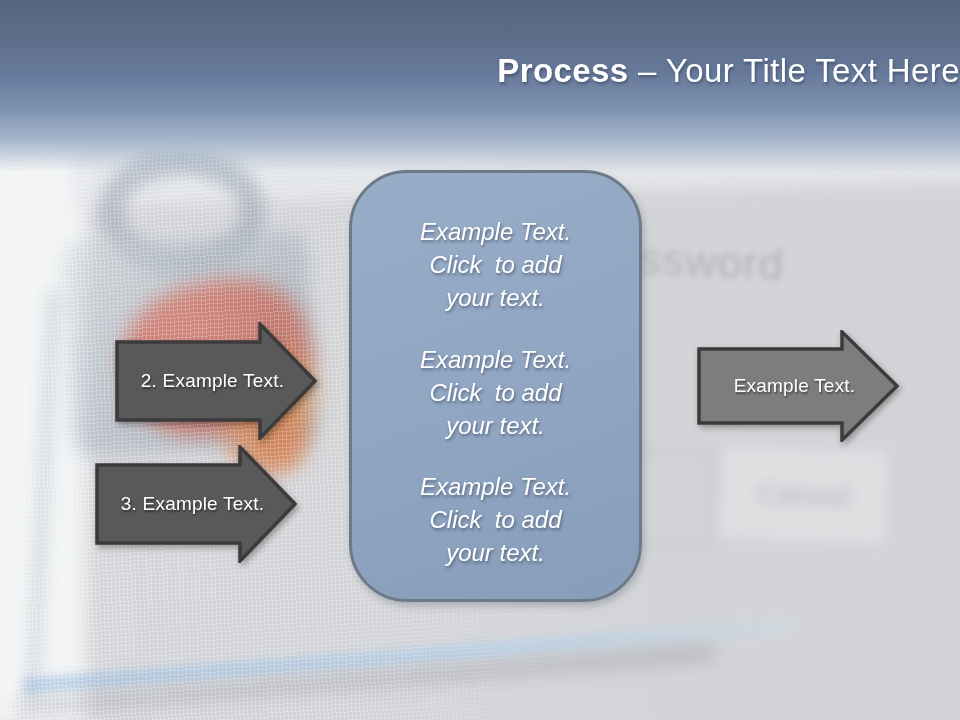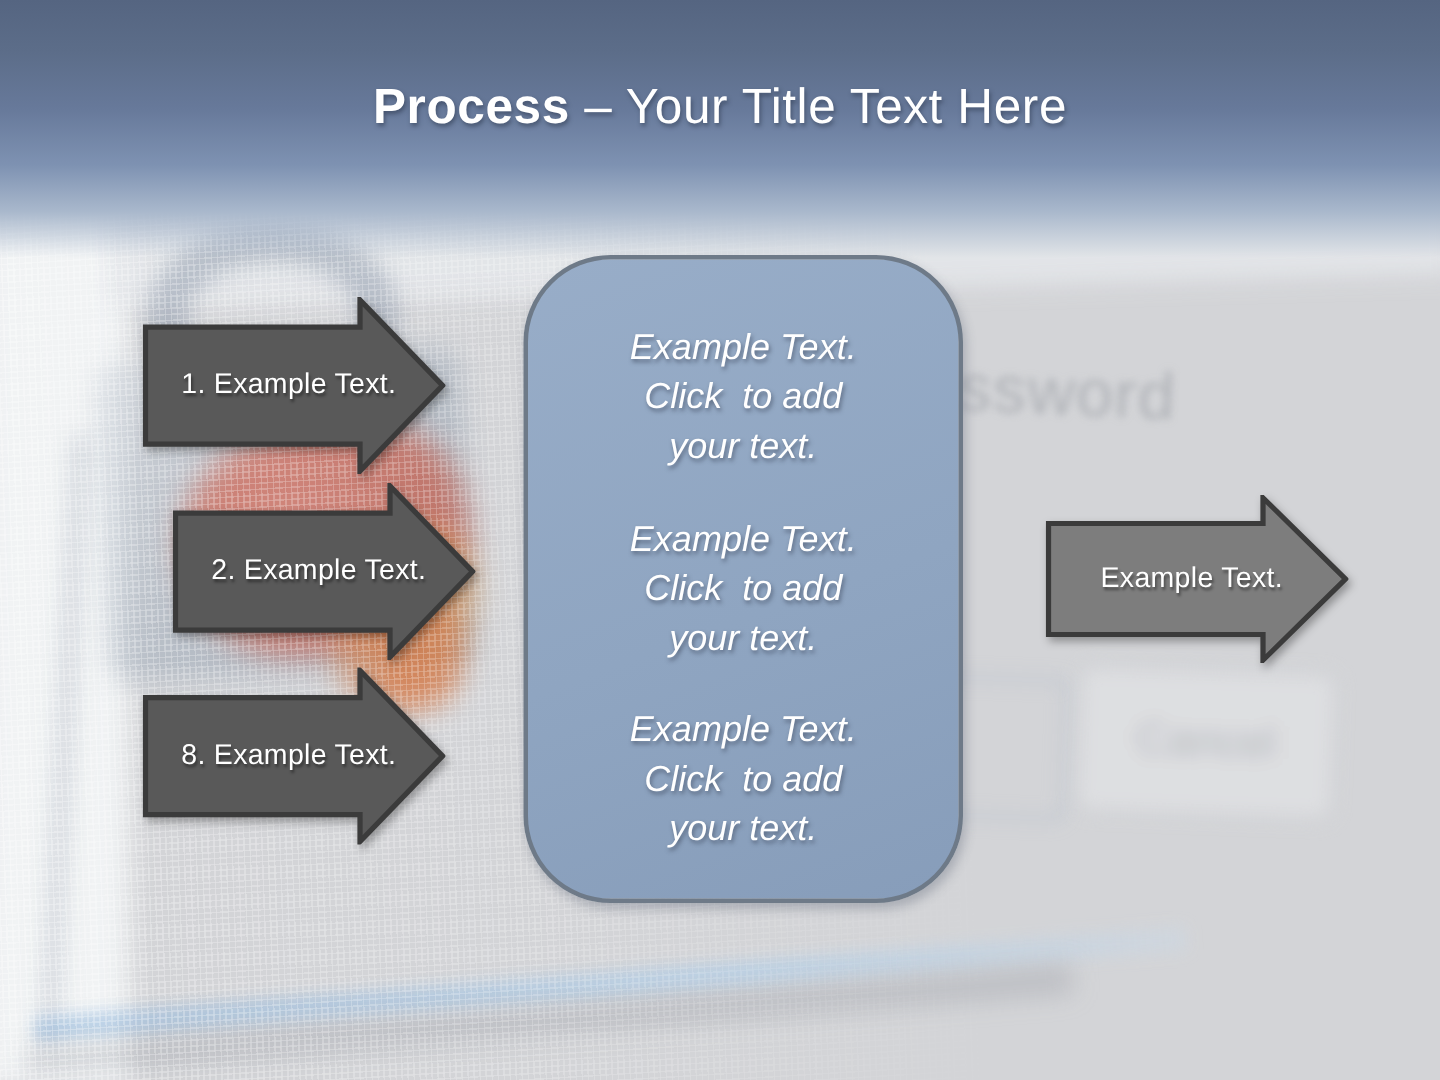--- a/index.html
+++ b/index.html
@@ -14,21 +14,21 @@
     position:absolute;top:0;left:0;right:0;height:172px;z-index:4;pointer-events:none;
     background:linear-gradient(180deg,
       var(--header-top,#556581) 0%,
       #5c6d89 20%,
       #67799a 42%,
       var(--header-mid,#7e92b2) 64%,
       #a9b8cc 82%,
       rgba(211,213,216,0) 100%);
   }
   .title{
-    margin-top:52px;text-align:center;font-size:33px;color:var(--text-light,#fff);
+    margin-top:52px;text-align:right;font-size:33px;color:var(--text-light,#fff);
     letter-spacing:.4px;text-shadow:1px 2px 3px rgba(35,45,65,.5);
   }
   .title .bold{font-weight:bold;}
   
   .bg-art{position:absolute;inset:0;z-index:1;}
   .bg-art > div{position:absolute;}
   .white-left{left:-14px;top:125px;width:100px;height:600px;background:rgba(246,248,249,.85);filter:blur(9px);}
   .top-band{left:70px;top:128px;width:900px;height:66px;background:rgba(229,232,235,.85);filter:blur(7px);transform:rotate(-1.5deg);}
   .shackle{left:98px;top:148px;width:168px;height:128px;border:27px solid rgba(148,159,175,.55);border-radius:50%;filter:blur(7px);box-sizing:border-box;}
   .lock-body{left:68px;top:236px;width:244px;height:214px;border-radius:18px;filter:blur(9px);opacity:.55;transform:rotate(-3deg);
@@ -108,37 +108,31 @@
     <div class="gray-stripe"></div>
   </div>
   <div class="grid-texture"></div>
 
   <div class="header">
     <div class="title">
       <span class="bold">Process</span><span> – Your Title Text Here</span>
     </div>
   </div>
 
-  <div class="arrow arrow-1">
-    <svg viewBox="0 0 202 118" preserveAspectRatio="none">
-      <path class="fill-dark" d="M2,20 L145,20 L145,2 L200,59 L145,116 L145,98 L2,98 Z"></path>
-    </svg>
-    <div class="label">1. Example Text.</div>
-  </div>
   <div class="arrow arrow-2">
     <svg viewBox="0 0 202 118" preserveAspectRatio="none">
       <path class="fill-dark" d="M2,20 L145,20 L145,2 L200,59 L145,116 L145,98 L2,98 Z"></path>
     </svg>
     <div class="label">2. Example Text.</div>
   </div>
   <div class="arrow arrow-3">
     <svg viewBox="0 0 202 118" preserveAspectRatio="none">
       <path class="fill-dark" d="M2,20 L145,20 L145,2 L200,59 L145,116 L145,98 L2,98 Z"></path>
     </svg>
-    <div class="label">8. Example Text.</div>
+    <div class="label">3. Example Text.</div>
   </div>
 
   <div class="panel">
     <div class="panel-block">Example Text.
 Click  to add
 your text.</div>
     <div class="panel-block">Example Text.
 Click  to add
 your text.</div>
     <div class="panel-block">Example Text.

